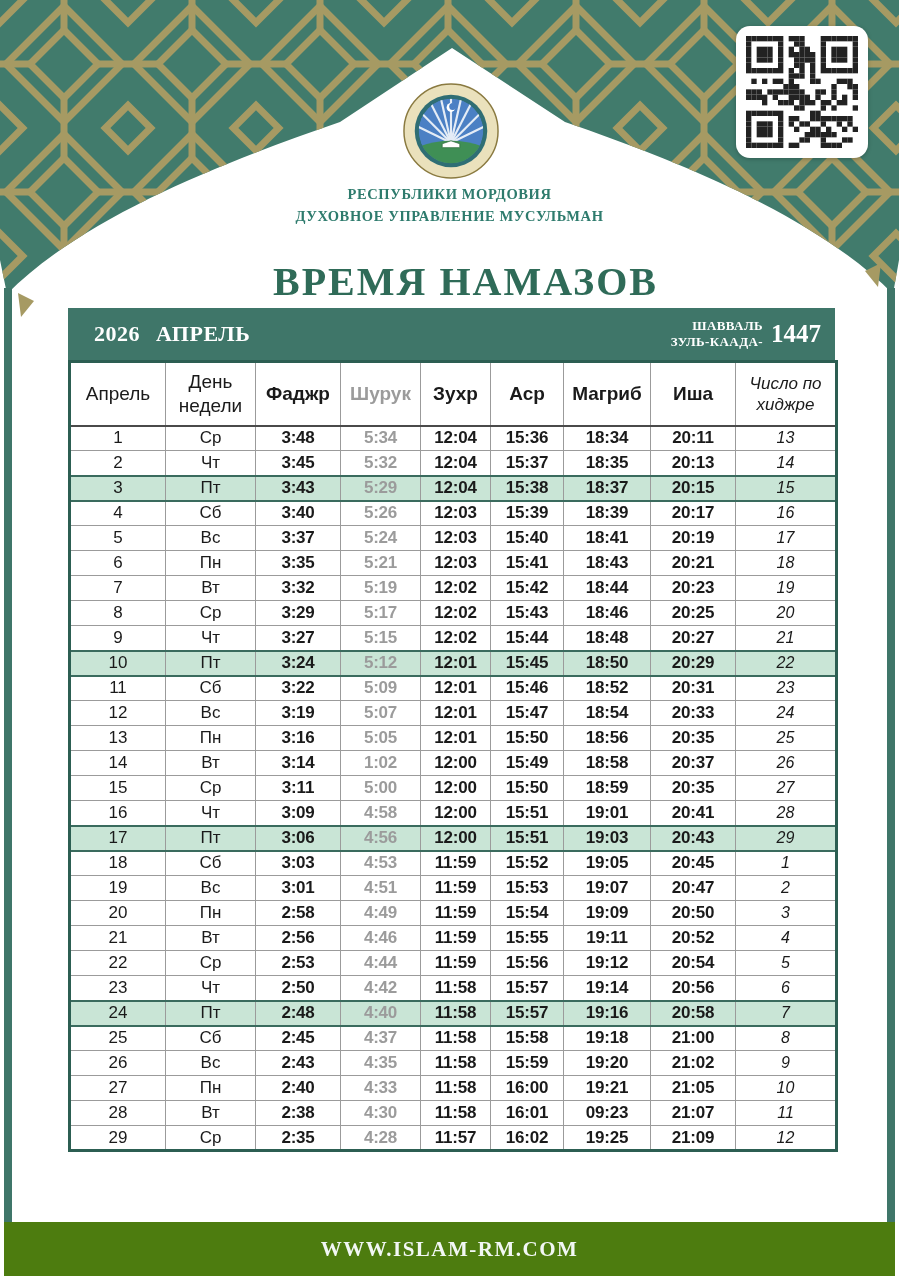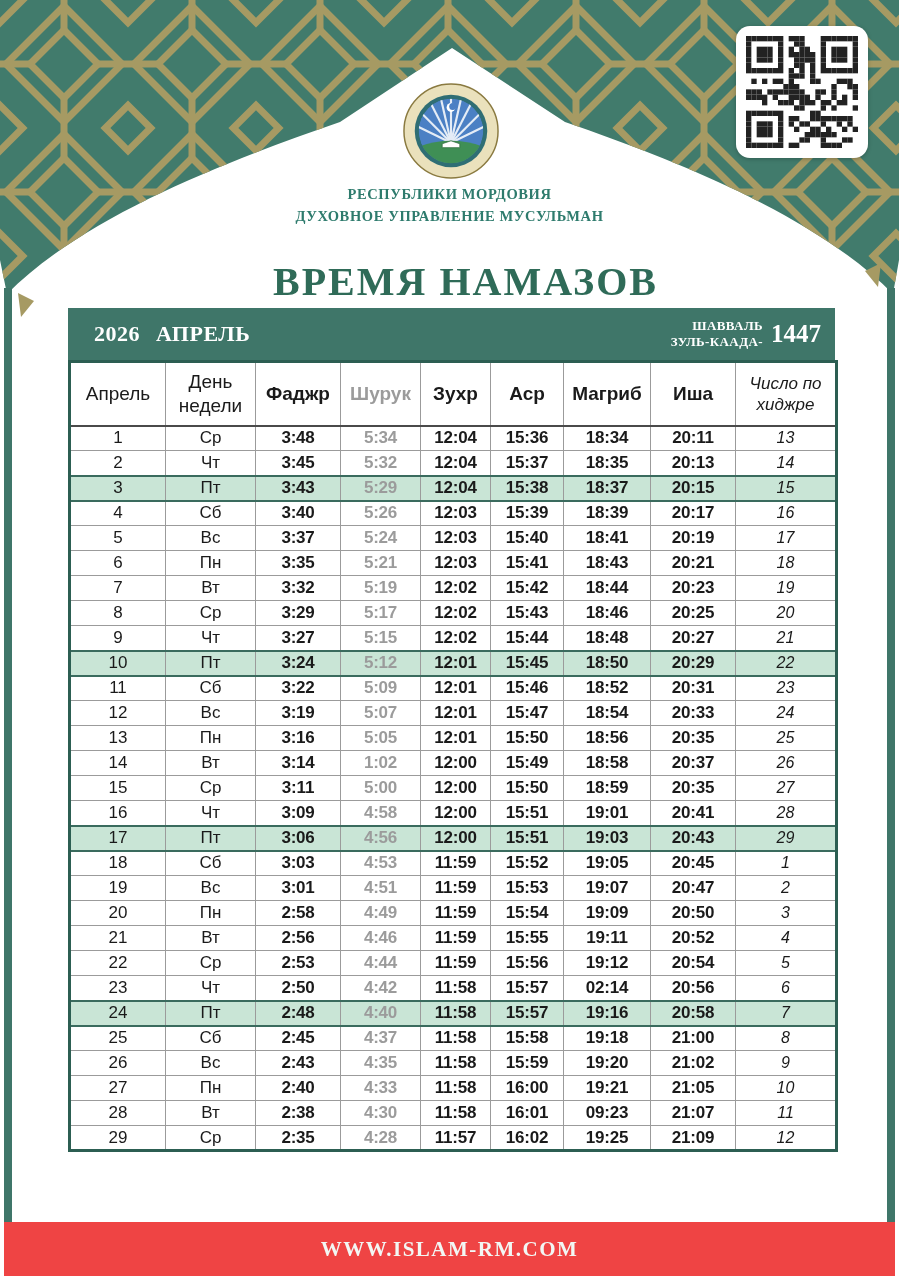--- a/index.html
+++ b/index.html
@@ -53,21 +53,21 @@
   th.b{font-weight:bold;}
   th.c-shuruk{color:#9b9b9b;font-weight:bold;}
   th.c-hijri{font-style:italic;font-size:17px;}
   tbody tr{height:25px;font-size:17px;}
   td.c-time{font-weight:bold;letter-spacing:-.2px;}
   td.c-shuruk{font-weight:bold;color:#9b9b9b;letter-spacing:-.2px;}
   td.c-hijri{font-style:italic;font-size:16px;}
   tr.friday td{background:#c9e5d6;border-top:2px solid #3a6b5e;border-bottom:2px solid #3a6b5e;}
 
   
-  .footer{position:absolute;left:4px;right:4px;bottom:4px;height:54px;background:#ef4444;
+  .footer{position:absolute;left:4px;right:4px;bottom:4px;height:54px;background:#4d7c0f;
           display:flex;align-items:center;justify-content:center;margin-top:21px;}
   .footer span{color:#f2f7f4;font-family:"Liberation Serif",serif;font-weight:bold;
                font-size:21px;letter-spacing:1.5px;}
 </style>
 </head>
 <body>
 
 <div class="page">
 
   <svg class="header-deco" viewBox="0 0 899 400" xmlns="http://www.w3.org/2000/svg">
@@ -640,21 +640,21 @@
             <td class="c-time">20:54</td>
             <td class="c-hijri">5</td>
           </tr>
           <tr>
             <td class="c-day">23</td>
             <td class="c-wd">Чт</td>
             <td class="c-time">2:50</td>
             <td class="c-shuruk">4:42</td>
             <td class="c-time">11:58</td>
             <td class="c-time">15:57</td>
-            <td class="c-time">02:14</td>
+            <td class="c-time">19:14</td>
             <td class="c-time">20:56</td>
             <td class="c-hijri">6</td>
           </tr>
           <tr class="friday">
             <td class="c-day">24</td>
             <td class="c-wd">Пт</td>
             <td class="c-time">2:48</td>
             <td class="c-shuruk">4:40</td>
             <td class="c-time">11:58</td>
             <td class="c-time">15:57</td>

